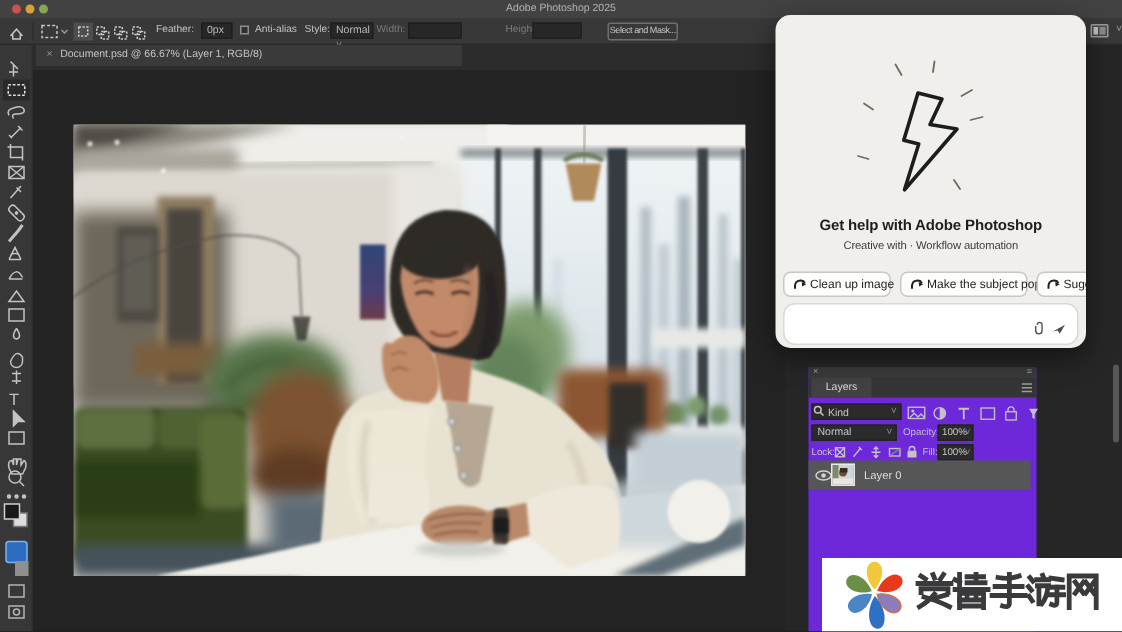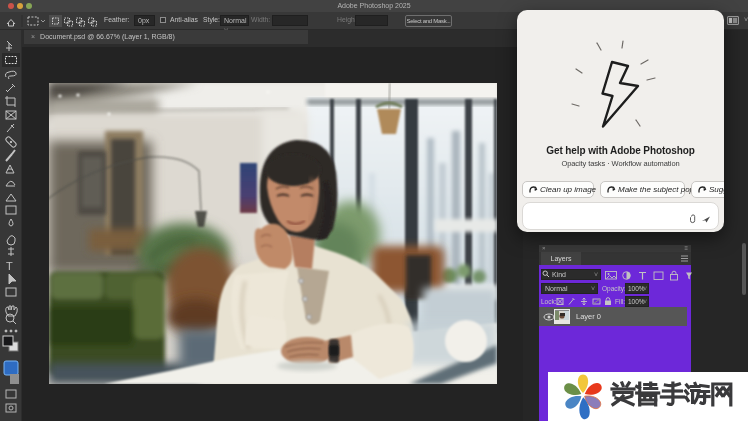--- a/index.html
+++ b/index.html
@@ -25,21 +25,21 @@
   
   #layers { left:539px; top:245px; width:152px; height:176px; background:#6d28d9; }
   .lp-txt { color:#c4c4c4; font-size:7px; }
   .lp-field { position:absolute; background:#2b2b2b; border:1px solid #232323;
     color:#c8c8c8; font-size:7px; }
   
   #aipanel { left:517px; top:10px; width:207px; height:222px; background:#f1efec;
     border-radius:10px; box-shadow:0 6px 18px rgba(0,0,0,0.5); overflow:hidden; }
   .pill { position:absolute; top:171px; height:17px; background:#fdfdfc;
     border:1px solid #c9c7c4; border-radius:5px; font-size:8px; color:#1f1f1f;
-    line-height:15px; white-space:nowrap;font-style:italic; }
+    line-height:15px; white-space:nowrap; }
   #aiinput { position:absolute; left:5px; top:192px; width:197px; height:28px;
     background:#ffffff; border:1px solid #dbd9d6; border-radius:8px; }
   
   #wm { left:548px; top:372px; width:200px; height:49px; background:#ffffff; }
   .optlbl { position:absolute; top:4px; font-size:6.8px; color:#c2c2c2; }
   .optlbl.dim { color:#7a7a7a; }
   .optfield { position:absolute; top:3px; height:11px; background:#272727;
     border:1px solid #1f1f1f; color:#b9b9b9; font-size:7px; line-height:10px;
     padding-left:3px; }
 </style>
@@ -375,21 +375,21 @@
         <path d="M106,31 L105,38"></path>
         <path d="M131,50 L124,54"></path>
         <path d="M138,68 L130,70"></path>
         <path d="M119,110 L123,116"></path>
         <path d="M59,59 L65,63"></path>
         <path d="M55,94 L62,96"></path>
       </g>
       <path d="M95,52 L111,56 L103,73 L121,76 L86,116.5 L95.5,86 L85.5,83.5 Z" fill="none" stroke="#1d1d1d" stroke-width="2.4" stroke-linejoin="round"></path>
     </svg>
     <div style="position:absolute; left:0; top:135px; width:207px; text-align:center; font-size:10px; letter-spacing:-0.1px; font-weight:bold; color:#1e1e1e;">Get help with Adobe Photoshop</div>
-    <div style="position:absolute; left:0; top:149px; width:207px; text-align:center; font-size:7.5px; letter-spacing:-0.1px; color:#3d3d3d;">Opacity tasks · Workflow automation</div>
+    <div style="position:absolute; left:0; top:149px; width:207px; text-align:center; font-size:7.5px; letter-spacing:-0.1px; color:#3d3d3d;">Creative with · Workflow automation</div>
     <div class="pill" style="left:5px; width:72px;"><svg width="11" height="10" style="vertical-align:-2px; margin:0 1px 0 5px;">
           <path d="M2,8.5 Q1.5,3 5.5,3 Q8,3 8.5,4.8" fill="none" stroke="#1f1f1f" stroke-width="1.3"></path>
           <path d="M6.5,4 L9.5,5.5 L6.8,7" fill="#1f1f1f"></path>
         </svg>Clean up image</div>
     <div class="pill" style="left:83px; width:85px;"><svg width="11" height="10" style="vertical-align:-2px; margin:0 1px 0 5px;">
           <path d="M2,8.5 Q1.5,3 5.5,3 Q8,3 8.5,4.8" fill="none" stroke="#1f1f1f" stroke-width="1.3"></path>
           <path d="M6.5,4 L9.5,5.5 L6.8,7" fill="#1f1f1f"></path>
         </svg>Make the subject pop</div>
     <div class="pill" style="left:174px; width:60px;"><svg width="11" height="10" style="vertical-align:-2px; margin:0 1px 0 5px;">
           <path d="M2,8.5 Q1.5,3 5.5,3 Q8,3 8.5,4.8" fill="none" stroke="#1f1f1f" stroke-width="1.3"></path>

